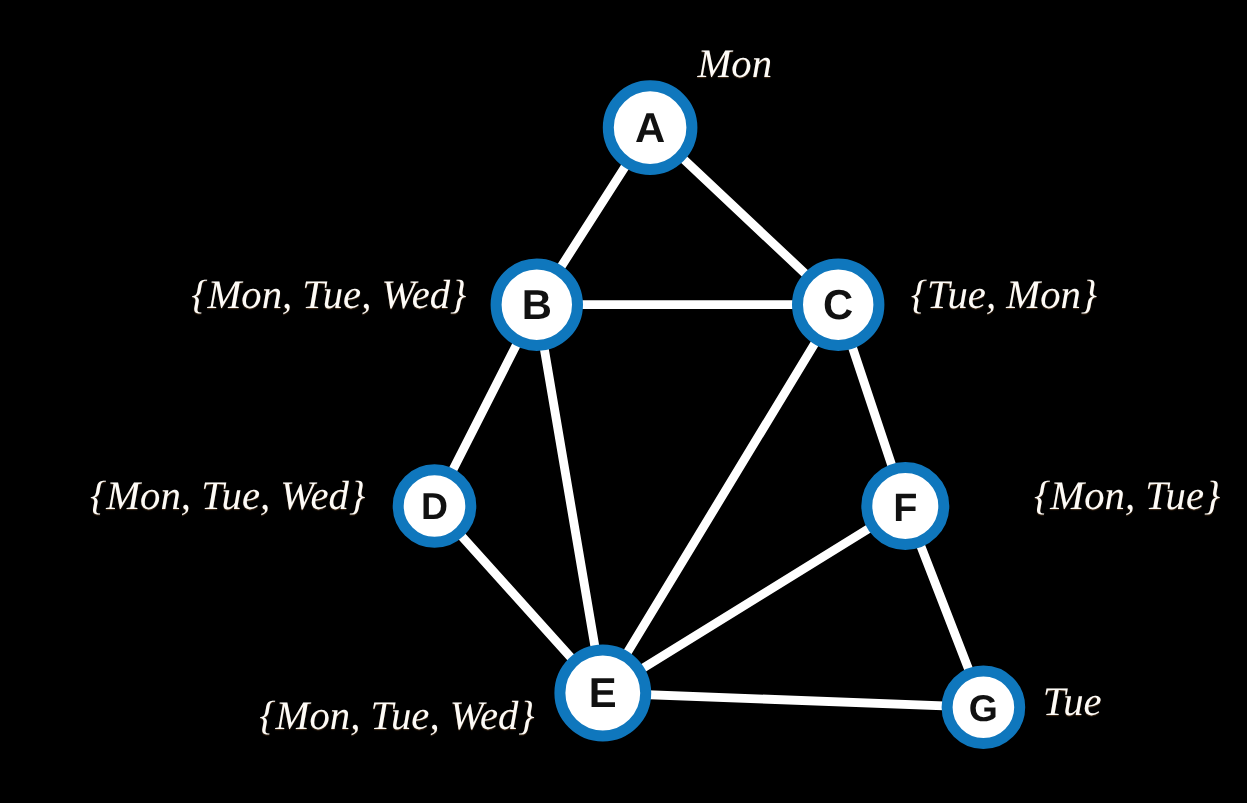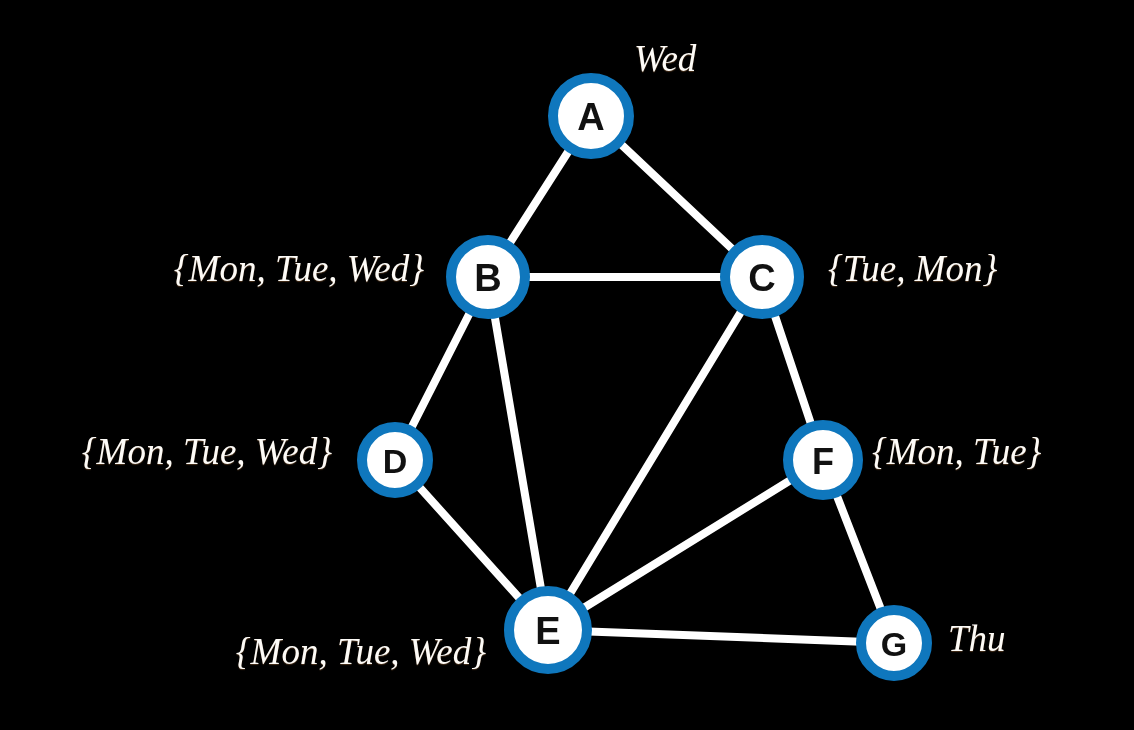--- a/index.html
+++ b/index.html
@@ -97,21 +97,21 @@
           <circle cx="823" cy="460" r="35" class="node-ring" fill="#ffffff" stroke="#0f77bd"></circle>
           <text x="823" y="461" class="node-letter" font-size="36" fill="#111111">F</text>
         </g>
         <g>
           <circle cx="894" cy="643" r="33" class="node-ring" fill="#ffffff" stroke="#0f77bd"></circle>
           <text x="894" y="644" class="node-letter" font-size="34" fill="#111111">G</text>
         </g>
       </g>
   </svg>
   <div id="labels-layer">
-      <div class="domain-label lbl-right" style="color: rgb(253, 251, 247); top: 40px; left: 634px;">Wed</div>
+      <div class="domain-label lbl-right" style="color: rgb(253, 251, 247); top: 40px; left: 634px;">Mon</div>
       <div class="domain-label lbl-left" style="color: rgb(253, 251, 247); top: 250px; right: 710px;">{Mon, Tue, Wed}</div>
       <div class="domain-label lbl-right" style="color: rgb(253, 251, 247); top: 250px; left: 828px;">{Tue, Mon}</div>
       <div class="domain-label lbl-left" style="color: rgb(253, 251, 247); top: 433px; right: 802px;">{Mon, Tue, Wed}</div>
       <div class="domain-label lbl-left" style="color: rgb(253, 251, 247); top: 633px; right: 648px;">{Mon, Tue, Wed}</div>
-      <div class="domain-label lbl-right" style="color: rgb(253, 251, 247); top: 433px; left: 872px;">{Mon, Tue}</div>
-      <div class="domain-label lbl-right" style="color: rgb(253, 251, 247); top: 620px; left: 948px;">Thu</div>
+      <div class="domain-label lbl-right" style="color: rgb(253, 251, 247); top: 433px; left: 940px;">{Mon, Tue}</div>
+      <div class="domain-label lbl-right" style="color: rgb(253, 251, 247); top: 620px; left: 948px;">Tue</div>
     </div>
 </div>
 
 </body></html>

